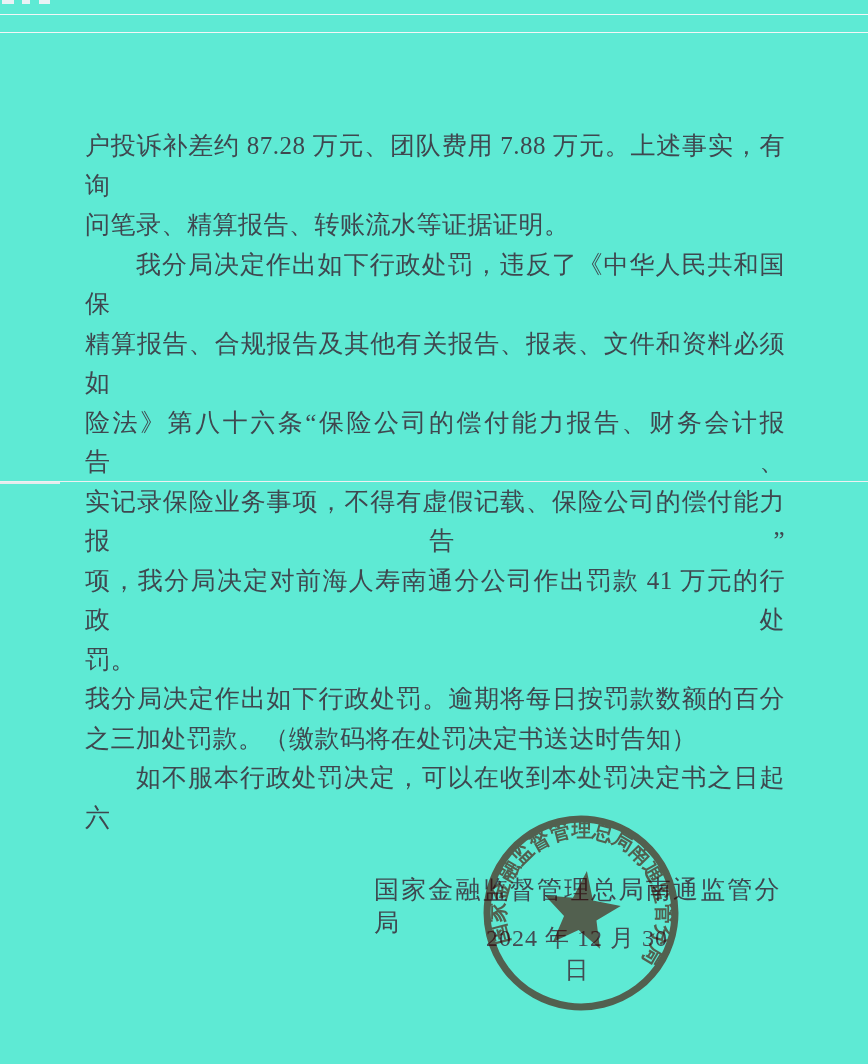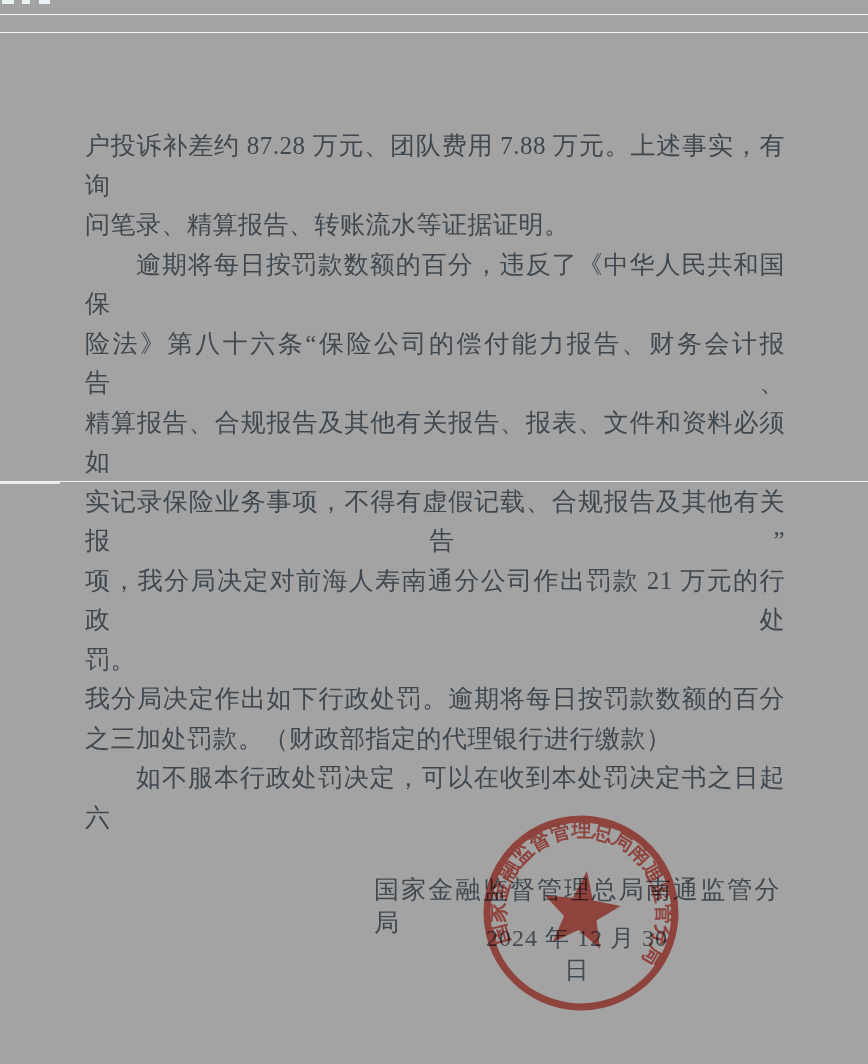--- a/index.html
+++ b/index.html
@@ -1,19 +1,19 @@
 <!DOCTYPE html>
 <html style="--seal-color: #d8473c;"><head>
 <meta charset="utf-8">
 <style>
   html,body { margin:0; padding:0; background:#ffffff; }
   .page {
     position:relative;
     width:868px; height:1064px;
-    background:#a3a3a3;
+    background:#5eead4;
     overflow:hidden;
     font-family:"Liberation Serif","DejaVu Serif",serif;
   }
   
   .scan-mark { position:absolute; background:#e9f2f5; height:4px; top:0; }
   .scan-mark.m1 { left:2px;  width:12px; }
   .scan-mark.m2 { left:22px; width:8px;  }
   .scan-mark.m3 { left:39px; width:11px; }
   .scan-line { position:absolute; left:0; width:100%; height:1px; background:#f4f6f7; }
   .scan-line.l1 { top:14px; }
@@ -70,28 +70,28 @@
   <div class="scan-mark m3"></div>
   <div class="scan-line l1"></div>
   <div class="scan-line l2"></div>
   <div class="scan-line l3"></div>
   <div class="scan-line l3b"></div>
 
   <div class="body-text">
 
   <div class="line fill">户投诉补差约 87.28 万元、团队费用 7.88 万元。上述事实，有询</div>
       <div class="line">问笔录、精算报告、转账流水等证据证明。</div>
-      <div class="line indent fill">逾期将每日按罚款数额的百分，违反了《中华人民共和国保</div>
+      <div class="line indent fill">我分局决定作出如下行政处罚，违反了《中华人民共和国保</div>
+      <div class="line fill">精算报告、合规报告及其他有关报告、报表、文件和资料必须如</div>
       <div class="line fill">险法》第八十六条“保险公司的偿付能力报告、财务会计报告、</div>
-      <div class="line fill">精算报告、合规报告及其他有关报告、报表、文件和资料必须如</div>
-      <div class="line fill">实记录保险业务事项，不得有虚假记载、合规报告及其他有关报告”</div>
-      <div class="line fill">项，我分局决定对前海人寿南通分公司作出罚款 21 万元的行政处</div>
+      <div class="line fill">实记录保险业务事项，不得有虚假记载、保险公司的偿付能力报告”</div>
+      <div class="line fill">项，我分局决定对前海人寿南通分公司作出罚款 41 万元的行政处</div>
       <div class="line">罚。</div>
       <div class="line fill">我分局决定作出如下行政处罚。逾期将每日按罚款数额的百分</div>
-      <div class="line">之三加处罚款。（财政部指定的代理银行进行缴款）</div>
+      <div class="line">之三加处罚款。（缴款码将在处罚决定书送达时告知）</div>
       <div class="line indent fill">如不服本行政处罚决定，可以在收到本处罚决定书之日起六</div>
     </div>
 
   <div class="sig-org">国家金融监督管理总局南通监管分局</div>
 
   <div class="sig-date">2024 年 12 月 30 日</div>
 
   <svg class="seal" viewBox="0 0 200 200" xmlns="http://www.w3.org/2000/svg">
     <circle class="ring" cx="100" cy="100" r="93"></circle>
     <path class="star" d="M100,58 L110,86.2 L138,87.6 L116.2,105.3 L123.5,132.4 L100,117

